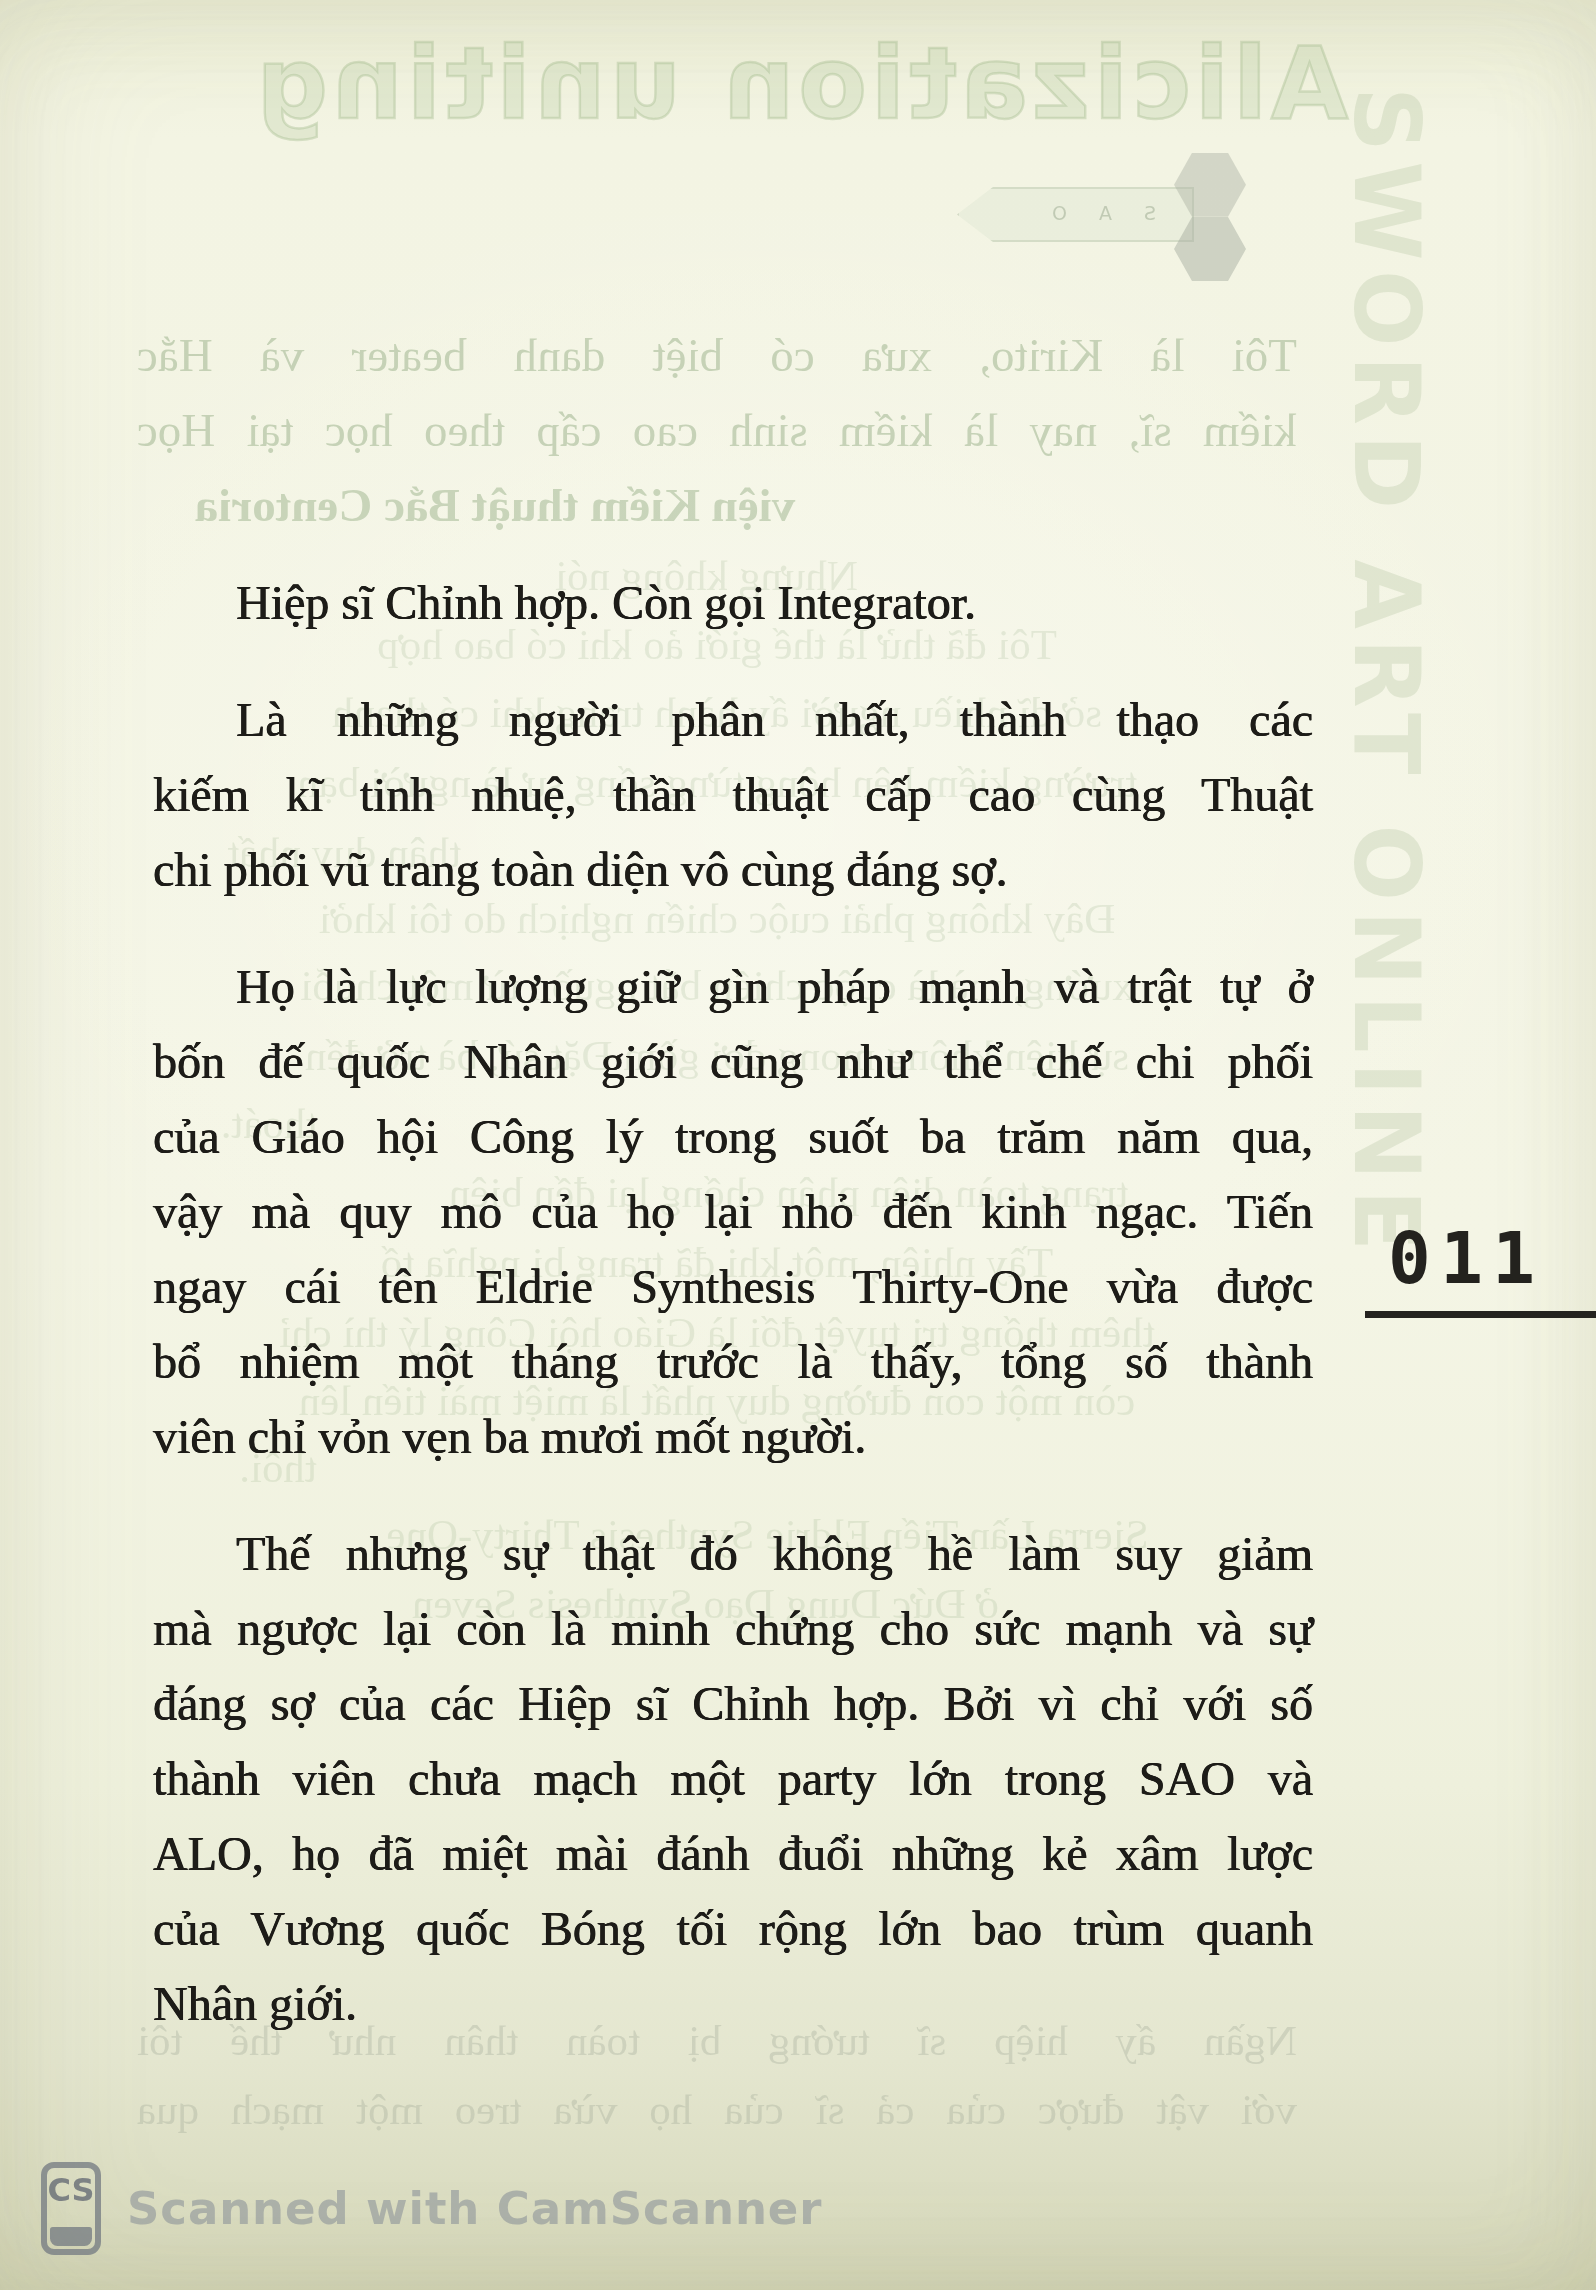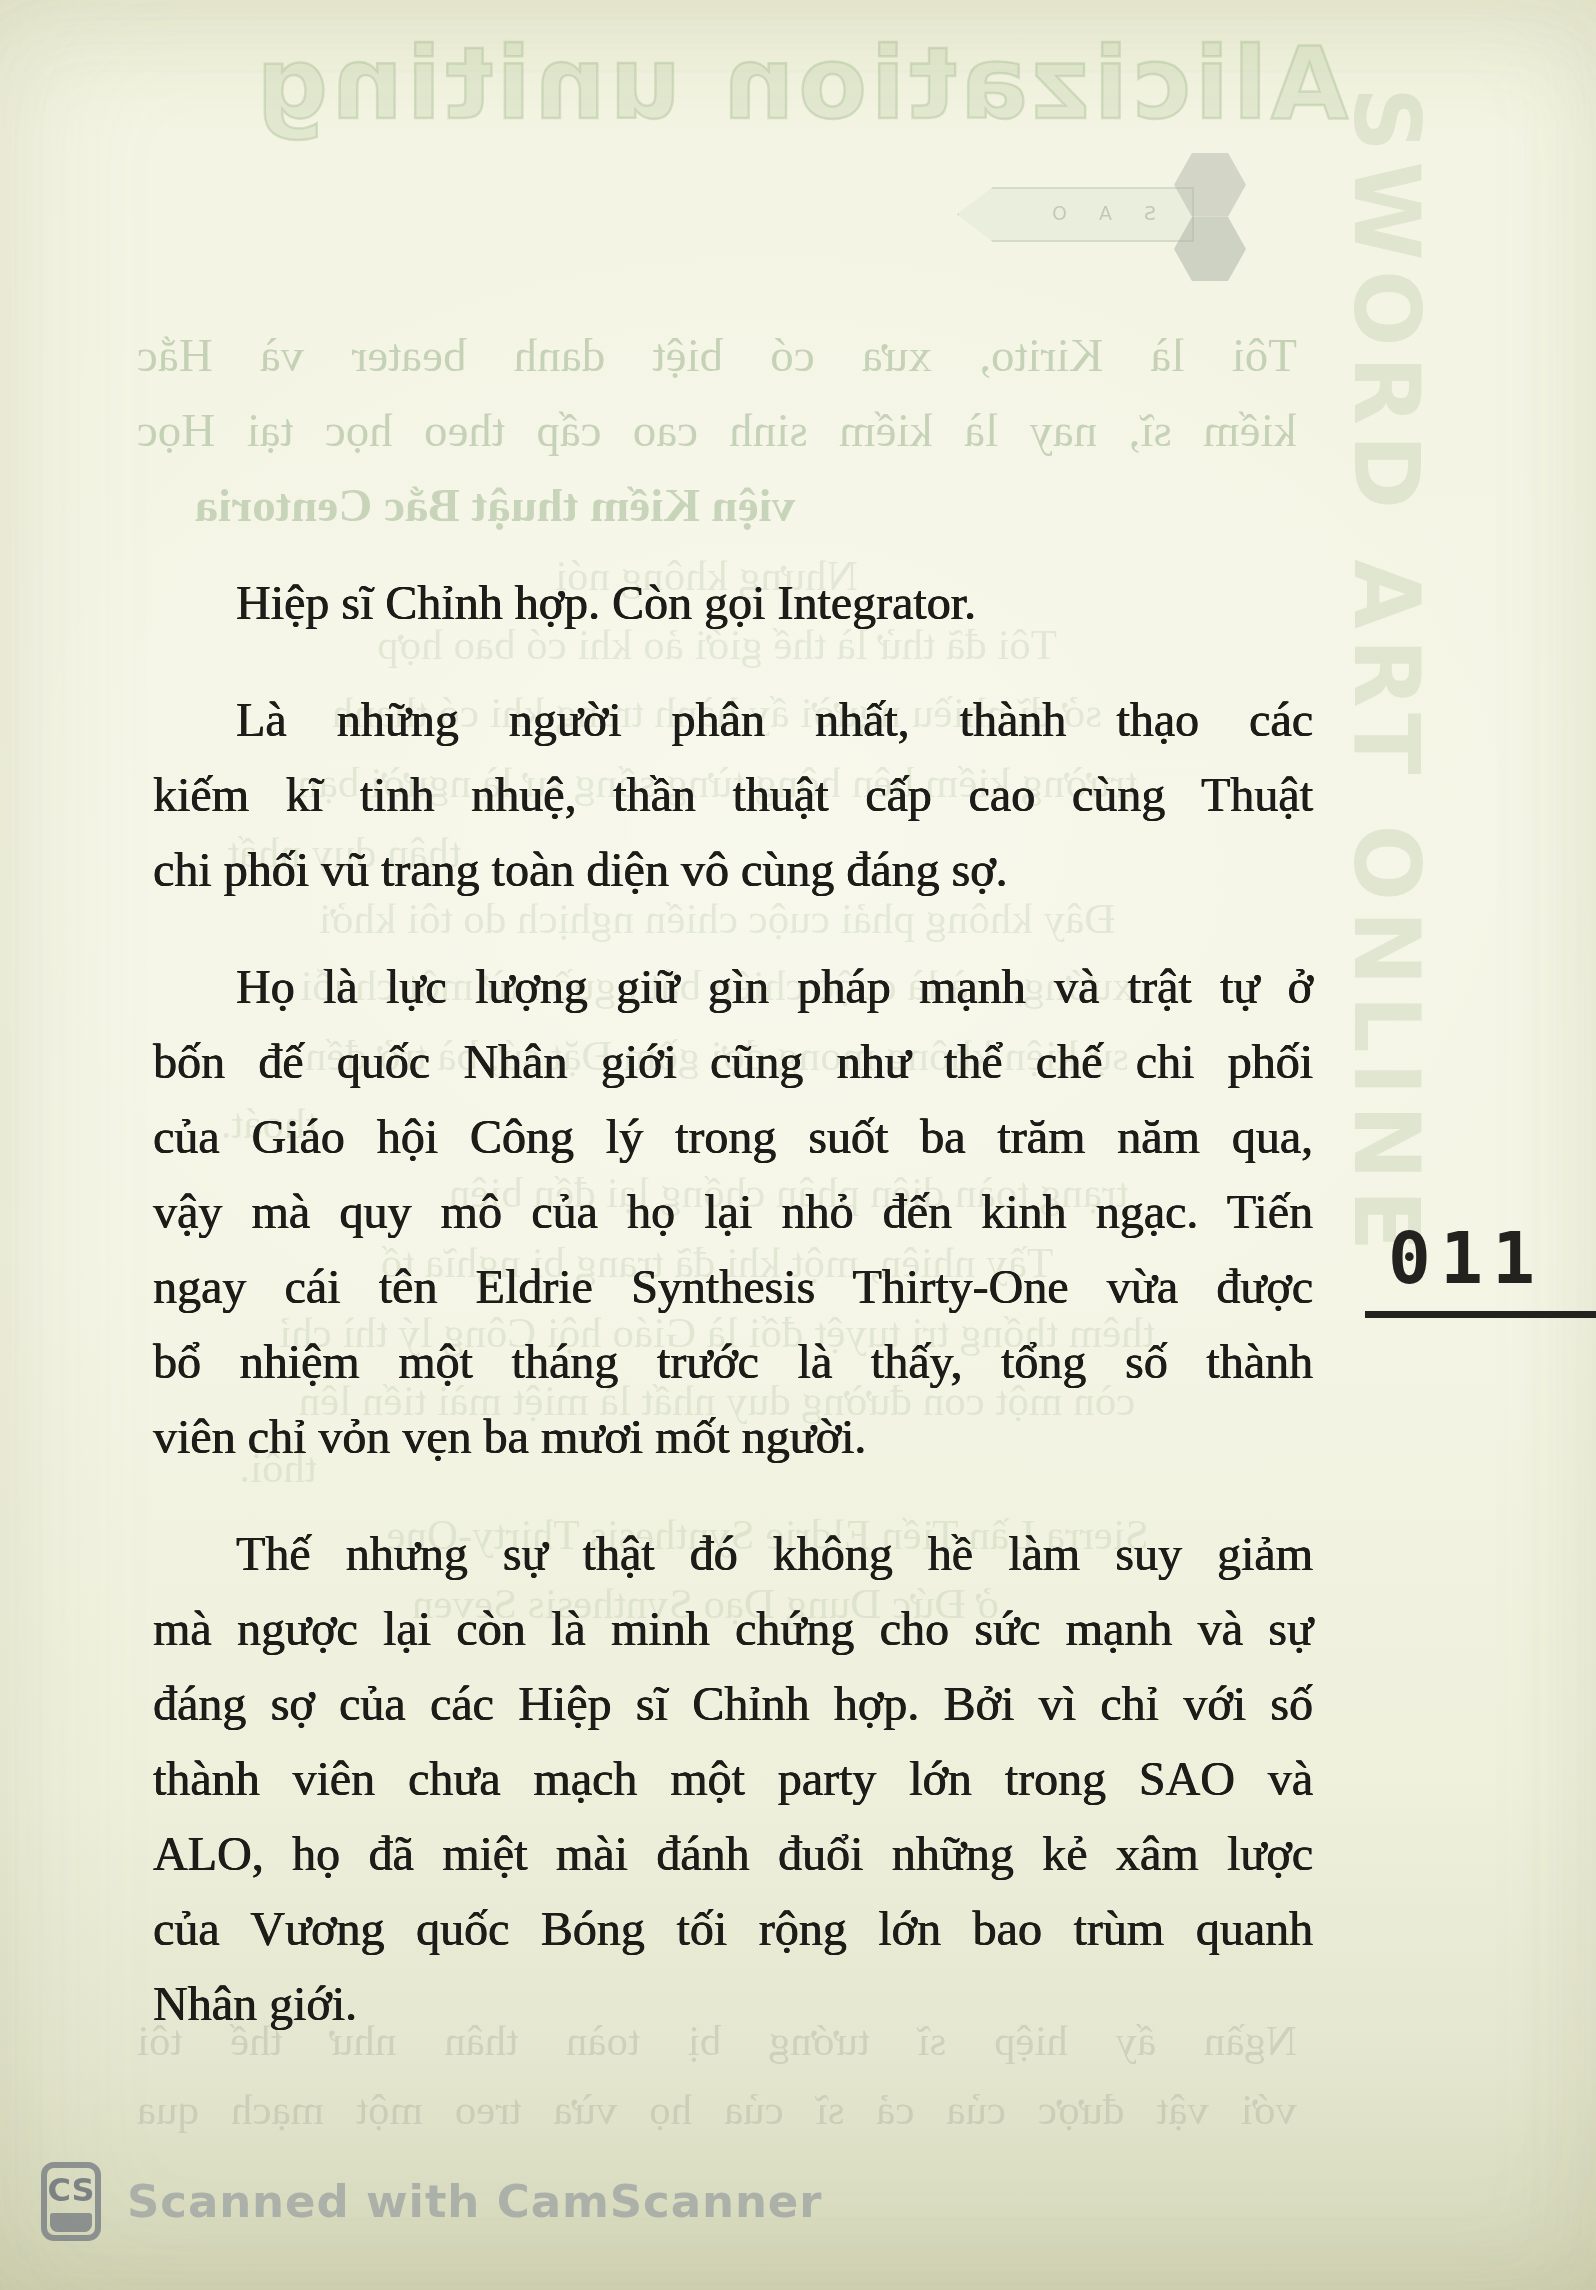--- a/index.html
+++ b/index.html
@@ -70,21 +70,21 @@
   .tline.indent{text-indent:83px;}
   
   .page-number{
     position:absolute;left:1388px;top:1217px;z-index:2;
     font-family:"DejaVu Sans Mono","Liberation Mono",monospace;
     font-weight:700;font-size:71px;letter-spacing:9.4px;color:#23221e;
   }
   .page-number-rule{position:absolute;left:1365px;top:1311px;width:232px;height:6.6px;background:#24231f;z-index:2;}
   
   .footer{position:absolute;left:41px;top:2162px;display:flex;align-items:center;gap:26px;z-index:3;}
-  .cs-icon{position:relative;width:60px;height:79px;border:6.6px solid rgba(118,124,131,.78);
+  .cs-icon{position:relative;width:60px;height:93px;border:6.6px solid rgba(118,124,131,.78);
     border-radius:13px;box-sizing:border-box;}
   .cs-letters{font-family:"DejaVu Sans","Liberation Sans",sans-serif;font-weight:700;
     font-size:32px;color:rgba(108,114,121,.85);text-align:center;margin-top:2.8px;letter-spacing:0px;}
   .cs-bar{position:absolute;left:2.8px;right:2.8px;bottom:2.8px;height:19px;
     background:rgba(118,124,131,.78);border-radius:2.8px 2.8px 7.5px 7.5px;}
   .footer-text{font-family:"DejaVu Sans","Liberation Sans",sans-serif;font-weight:700;
     font-size:45px;letter-spacing:0.9px;color:rgba(138,144,151,.58);white-space:nowrap;}
 </style>
 </head>
 <body>

